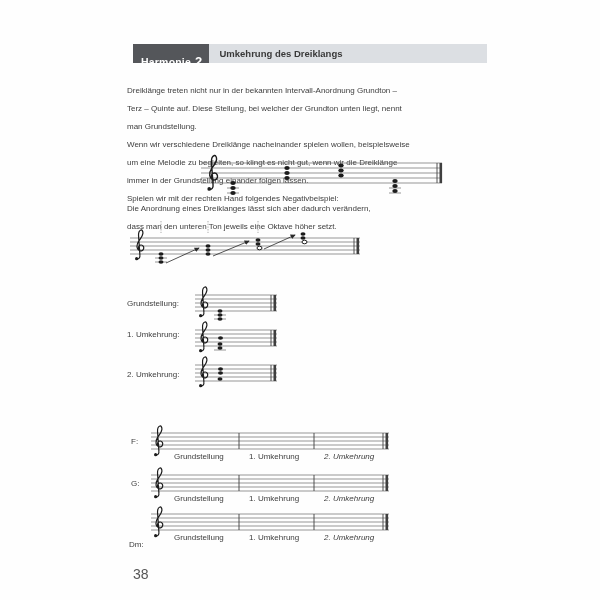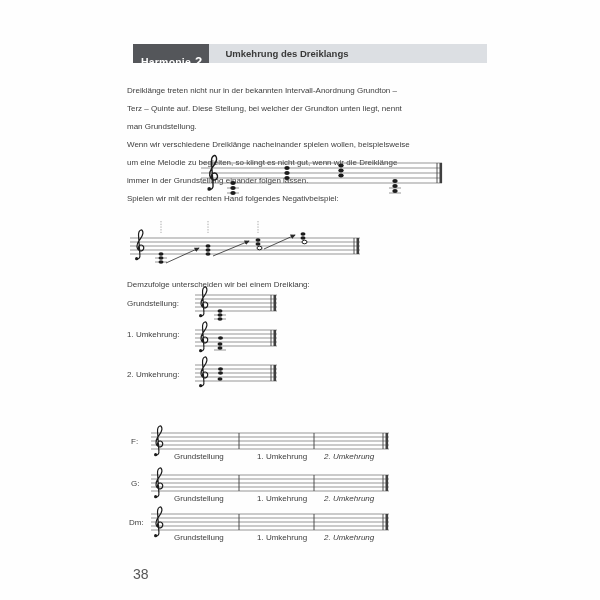--- a/index.html
+++ b/index.html
@@ -4,40 +4,40 @@
 <style>
   html,body{margin:0;padding:0;background:#ffffff;}
   .page{position:relative;width:600px;height:600px;background:#fefefe;overflow:hidden;
         font-family:"Liberation Sans",sans-serif;color:#3c3c3c;}
   
   .chap{position:absolute;left:133px;top:44px;width:354px;height:19px;display:flex;align-items:stretch;}
   .chap .badge{background:#54565a;color:#ffffff;display:flex;align-items:center;
                padding:16px 7px 0 8px;font-weight:bold;font-size:10.5px;letter-spacing:.2px;white-space:nowrap;}
   .chap .badge .num{font-size:13px;font-weight:800;margin-left:4px;}
   .chap .bar{background:#dcdfe3;color:#393939;flex:1;display:flex;align-items:center;
-             padding-left:16px;font-weight:bold;font-size:9.5px;}
+             padding-left:10px;font-weight:bold;font-size:9.5px;}
   
   .para{position:absolute;left:127px;width:362px;font-size:8px;line-height:18px;
         white-space:pre-line;color:#3c3c3c;}
   .p1{top:82px;}
   .p2{top:200px;}
   .p3{top:276px;}
   .p4{top:397px;}
   
   svg{position:absolute;overflow:visible;}
   .sline{stroke:#6a6a6a;stroke-width:.7;}
   .bline{stroke:#3f3f3f;stroke-width:.9;}
   .music{color:#1c1c1c;}
   
   .invlabel{position:absolute;left:127px;font-size:8px;color:#3c3c3c;}
   
   .chordname{position:absolute;left:131px;width:16px;text-align:left;font-size:8px;color:#3c3c3c;}
   .collabels{position:absolute;width:244px;height:10px;font-size:8px;color:#3c3c3c;}
   .collabels span{position:absolute;top:0;white-space:nowrap;}
-  .cl0{left:25px;} .cl1{left:100px;margin-left:8px;} .cl2{left:175px;font-style:italic;}
+  .cl0{left:25px;} .cl1{left:100px;} .cl2{left:175px;font-style:italic;}
   .pagenum{position:absolute;left:133px;top:566px;font-size:14px;color:#565656;}
 </style>
 </head>
 <body>
 
 <svg width="0" height="0" style="position:absolute">
   <defs>
     <symbol id="clef" viewBox="0 0 16 44">
       <path d="M4.6,40.5 C7.8,41.6 9.6,38.6 9.2,35.5 L7.4,9.5 C7.2,5.5 9.0,2.5 10.6,2.0
                C12.2,1.6 13.4,4.0 13.2,6.5 C12.9,10.5 9.8,13.5 7.8,16.5
@@ -101,20 +101,22 @@
       <ellipse cx="196" cy="24" rx="2.7" ry="1.9" fill="currentColor"></ellipse>
       <ellipse cx="196" cy="29" rx="2.7" ry="1.9" fill="currentColor"></ellipse>
       <ellipse cx="196" cy="34" rx="2.7" ry="1.9" fill="currentColor"></ellipse>
     </g>
     <g>
       <line class="bline" x1="238" y1="6" x2="238" y2="26"></line>
       <rect x="240.5" y="6" width="2.6" height="20" fill="#3f3f3f"></rect>
     </g>
   </svg>
 
+  <div class="para p2">Die Anordnung eines Dreiklanges lässt sich aber dadurch verändern,
+dass man den unteren Ton jeweils eine Oktave höher setzt.</div>
 
   <svg class="music" style="left:128px;top:218px" width="235" height="50" viewBox="0 0 235 50">
     <g>
       <line class="sline" x1="2" y1="20" x2="232" y2="20"></line>
       <line class="sline" x1="2" y1="24" x2="232" y2="24"></line>
       <line class="sline" x1="2" y1="28" x2="232" y2="28"></line>
       <line class="sline" x1="2" y1="32" x2="232" y2="32"></line>
       <line class="sline" x1="2" y1="36" x2="232" y2="36"></line>
     </g>
     <use href="#clef" x="5" y="10" width="12" height="34"></use>
@@ -152,21 +154,20 @@
       <ellipse cx="175" cy="16" rx="2.5" ry="1.8" fill="currentColor"></ellipse>
       <ellipse cx="175" cy="20" rx="2.5" ry="1.8" fill="currentColor"></ellipse>
       <ellipse cx="176.5" cy="24" rx="2.5" ry="1.8" fill="#ffffff" stroke="currentColor" stroke-width="1"></ellipse>
     </g>
     <g>
       <line class="bline" x1="226" y1="20" x2="226" y2="36"></line>
       <rect x="228.5" y="20" width="2.6" height="16" fill="#3f3f3f"></rect>
     </g>
   </svg>
 
-  <div class="para p3">Demzufolge unterscheiden wir bei einem Dreiklang:</div>
 
   <div class="invlabel" style="top:299px">Grundstellung:</div>
   <svg class="music" style="left:193px;top:287px" width="88" height="40" viewBox="0 0 88 40">
     <g>
       <line class="sline" x1="2" y1="8" x2="84" y2="8"></line>
       <line class="sline" x1="2" y1="12" x2="84" y2="12"></line>
       <line class="sline" x1="2" y1="16" x2="84" y2="16"></line>
       <line class="sline" x1="2" y1="20" x2="84" y2="20"></line>
       <line class="sline" x1="2" y1="24" x2="84" y2="24"></line>
     </g>
@@ -267,21 +268,21 @@
       <line class="bline" x1="234" y1="5" x2="234" y2="21"></line>
       <rect x="236.5" y="5" width="2.6" height="16" fill="#3f3f3f"></rect>
     </g>
   </svg>
   <div class="collabels" style="left:149px;top:494px">
     <span class="cl0">Grundstellung</span>
     <span class="cl1">1. Umkehrung</span>
     <span class="cl2">2. Umkehrung</span>
   </div>
 
-  <div class="chordname" style="top:518px;left:129px">Dm:</div>
+  <div class="chordname" style="top:540px;left:129px">Dm:</div>
   <svg class="music" style="left:149px;top:509px" width="244" height="26" viewBox="0 0 244 26">
     <g>
       <line class="sline" x1="2" y1="5" x2="240" y2="5"></line>
       <line class="sline" x1="2" y1="9" x2="240" y2="9"></line>
       <line class="sline" x1="2" y1="13" x2="240" y2="13"></line>
       <line class="sline" x1="2" y1="17" x2="240" y2="17"></line>
       <line class="sline" x1="2" y1="21" x2="240" y2="21"></line>
     </g>
     <use href="#clef" x="3" y="-4" width="12" height="34"></use>
     <line class="bline" x1="90" y1="5" x2="90" y2="21"></line>

